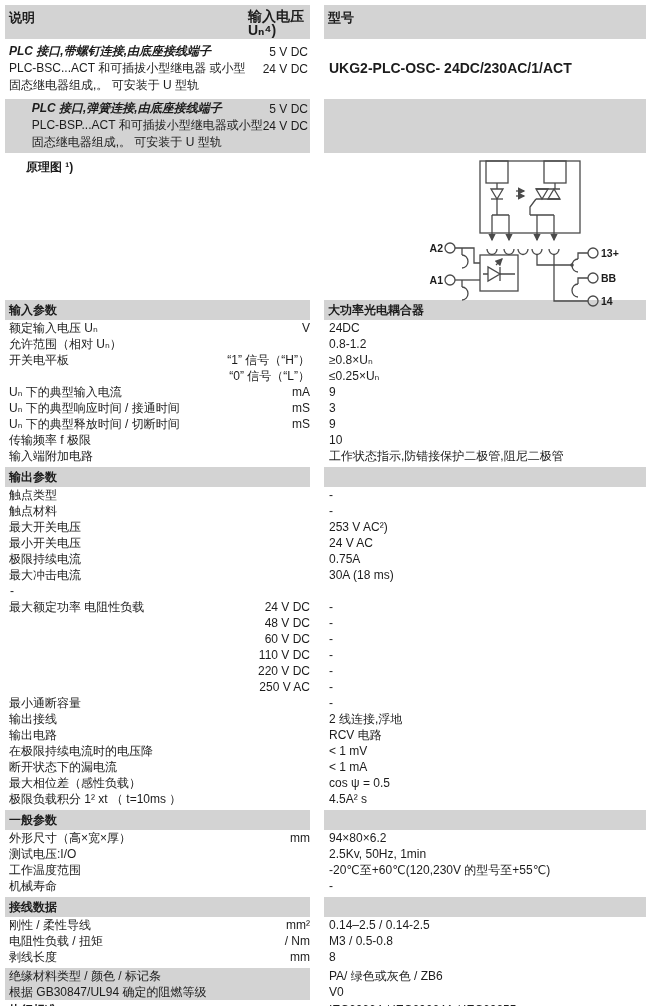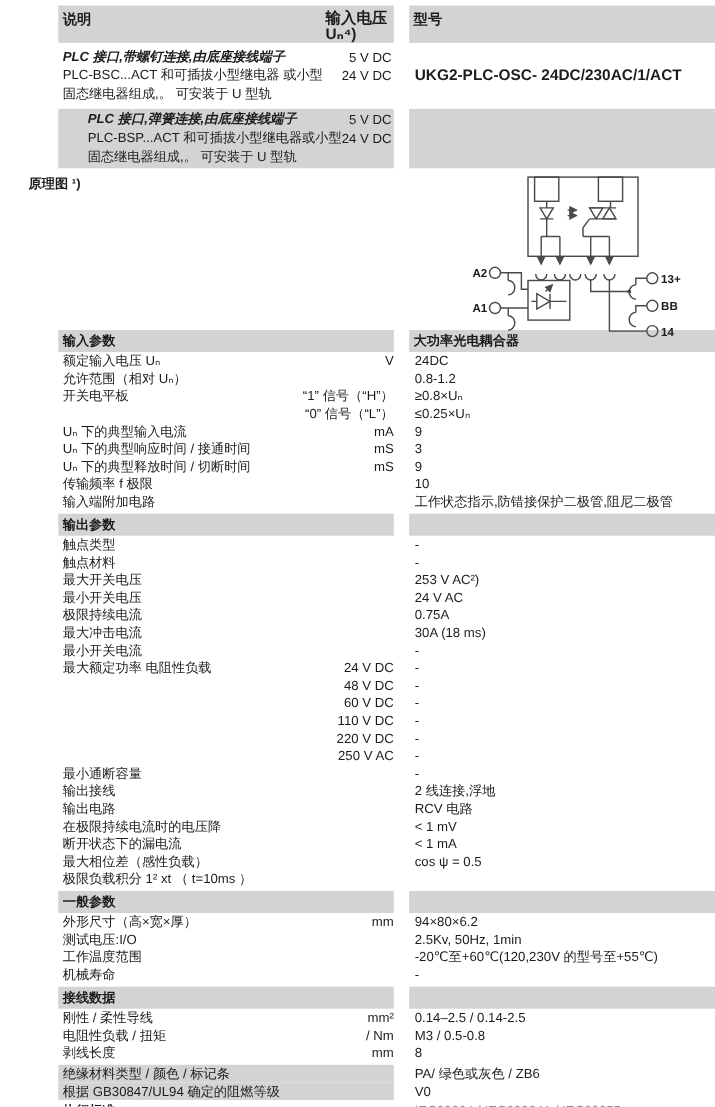--- a/index.html
+++ b/index.html
@@ -10,21 +10,21 @@
   }
   html,body{margin:0;padding:0;}
   body{
     width:650px;height:1006px;overflow:hidden;background:#fff;
     color:var(--ink);
     font-family:"Liberation Sans","DejaVu Sans",sans-serif;
     font-size:12px;
     -webkit-font-smoothing:antialiased;
   }
   .page{padding:5px 4px 0 5px;}
-  .grid{display:grid;grid-template-columns:305px 322px;column-gap:14px;margin-left:48px;}
+  .grid{display:grid;grid-template-columns:305px 322px;column-gap:14px;}
   .cell{min-width:0;}
 
   
   .header-row .cell{background:var(--gray);font-weight:bold;font-size:13px;padding:4px 6px 2px 4px;min-height:28px;box-sizing:border-box;}
   .header-left{display:flex;justify-content:space-between;}
   .v-head{line-height:14px;font-size:14px;}
 
   
   .prod-row{margin-top:3px;}
   .prod-left{display:flex;justify-content:space-between;padding:1px 2px 2px 4px;box-sizing:border-box;}
@@ -292,24 +292,20 @@
           <div class="cell cell-right">0.75A</div>
         </div>
         <div class="grid spec-row">
           <div class="cell cell-left">
             <span class="lbl">最大冲击电流</span>
             <span class="mid"></span>
           </div>
           <div class="cell cell-right">30A (18 ms)</div>
         </div>
         <div class="grid spec-row">
-          <div class="cell cell-left">
-            <span class="lbl">最小开关电流</span>
-            <span class="mid"></span>
-          </div>
           <div class="cell cell-right">-</div>
         </div>
         <div class="grid spec-row">
           <div class="cell cell-left">
             <span class="lbl">最大额定功率 电阻性负载</span>
             <span class="mid">24 V DC</span>
           </div>
           <div class="cell cell-right">-</div>
         </div>
         <div class="grid spec-row">
@@ -387,20 +383,21 @@
             <span class="lbl">最大相位差（感性负载）</span>
             <span class="mid"></span>
           </div>
           <div class="cell cell-right">cos ψ = 0.5</div>
         </div>
         <div class="grid spec-row">
           <div class="cell cell-left">
             <span class="lbl">极限负载积分 1² xt （ t=10ms ）</span>
             <span class="mid"></span>
           </div>
+          <div class="cell cell-right">4.5A² s</div>
         </div>
       </section>
       <section class="sec">
         <div class="grid sec-bar">
           <div class="cell">一般参数</div>
           <div class="cell"></div>
         </div>
         <div class="grid spec-row">
           <div class="cell cell-left">
             <span class="lbl">外形尺寸（高×宽×厚）</span>

